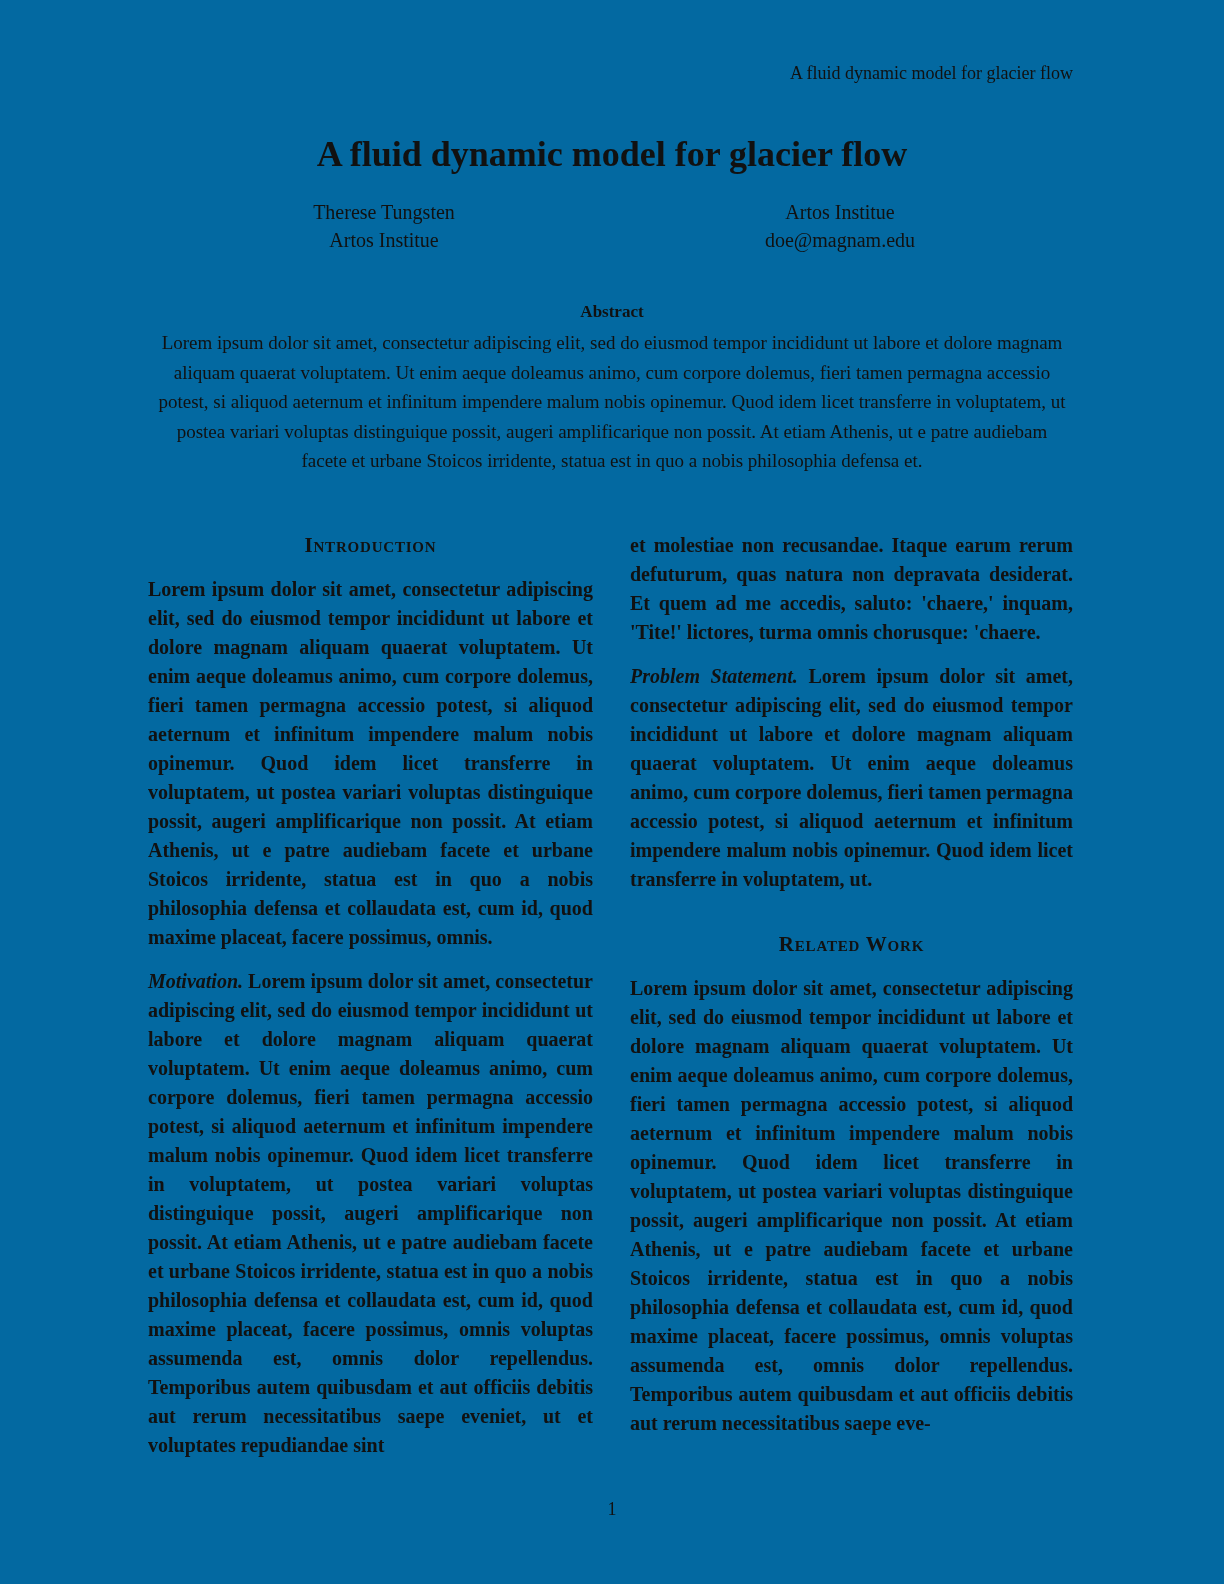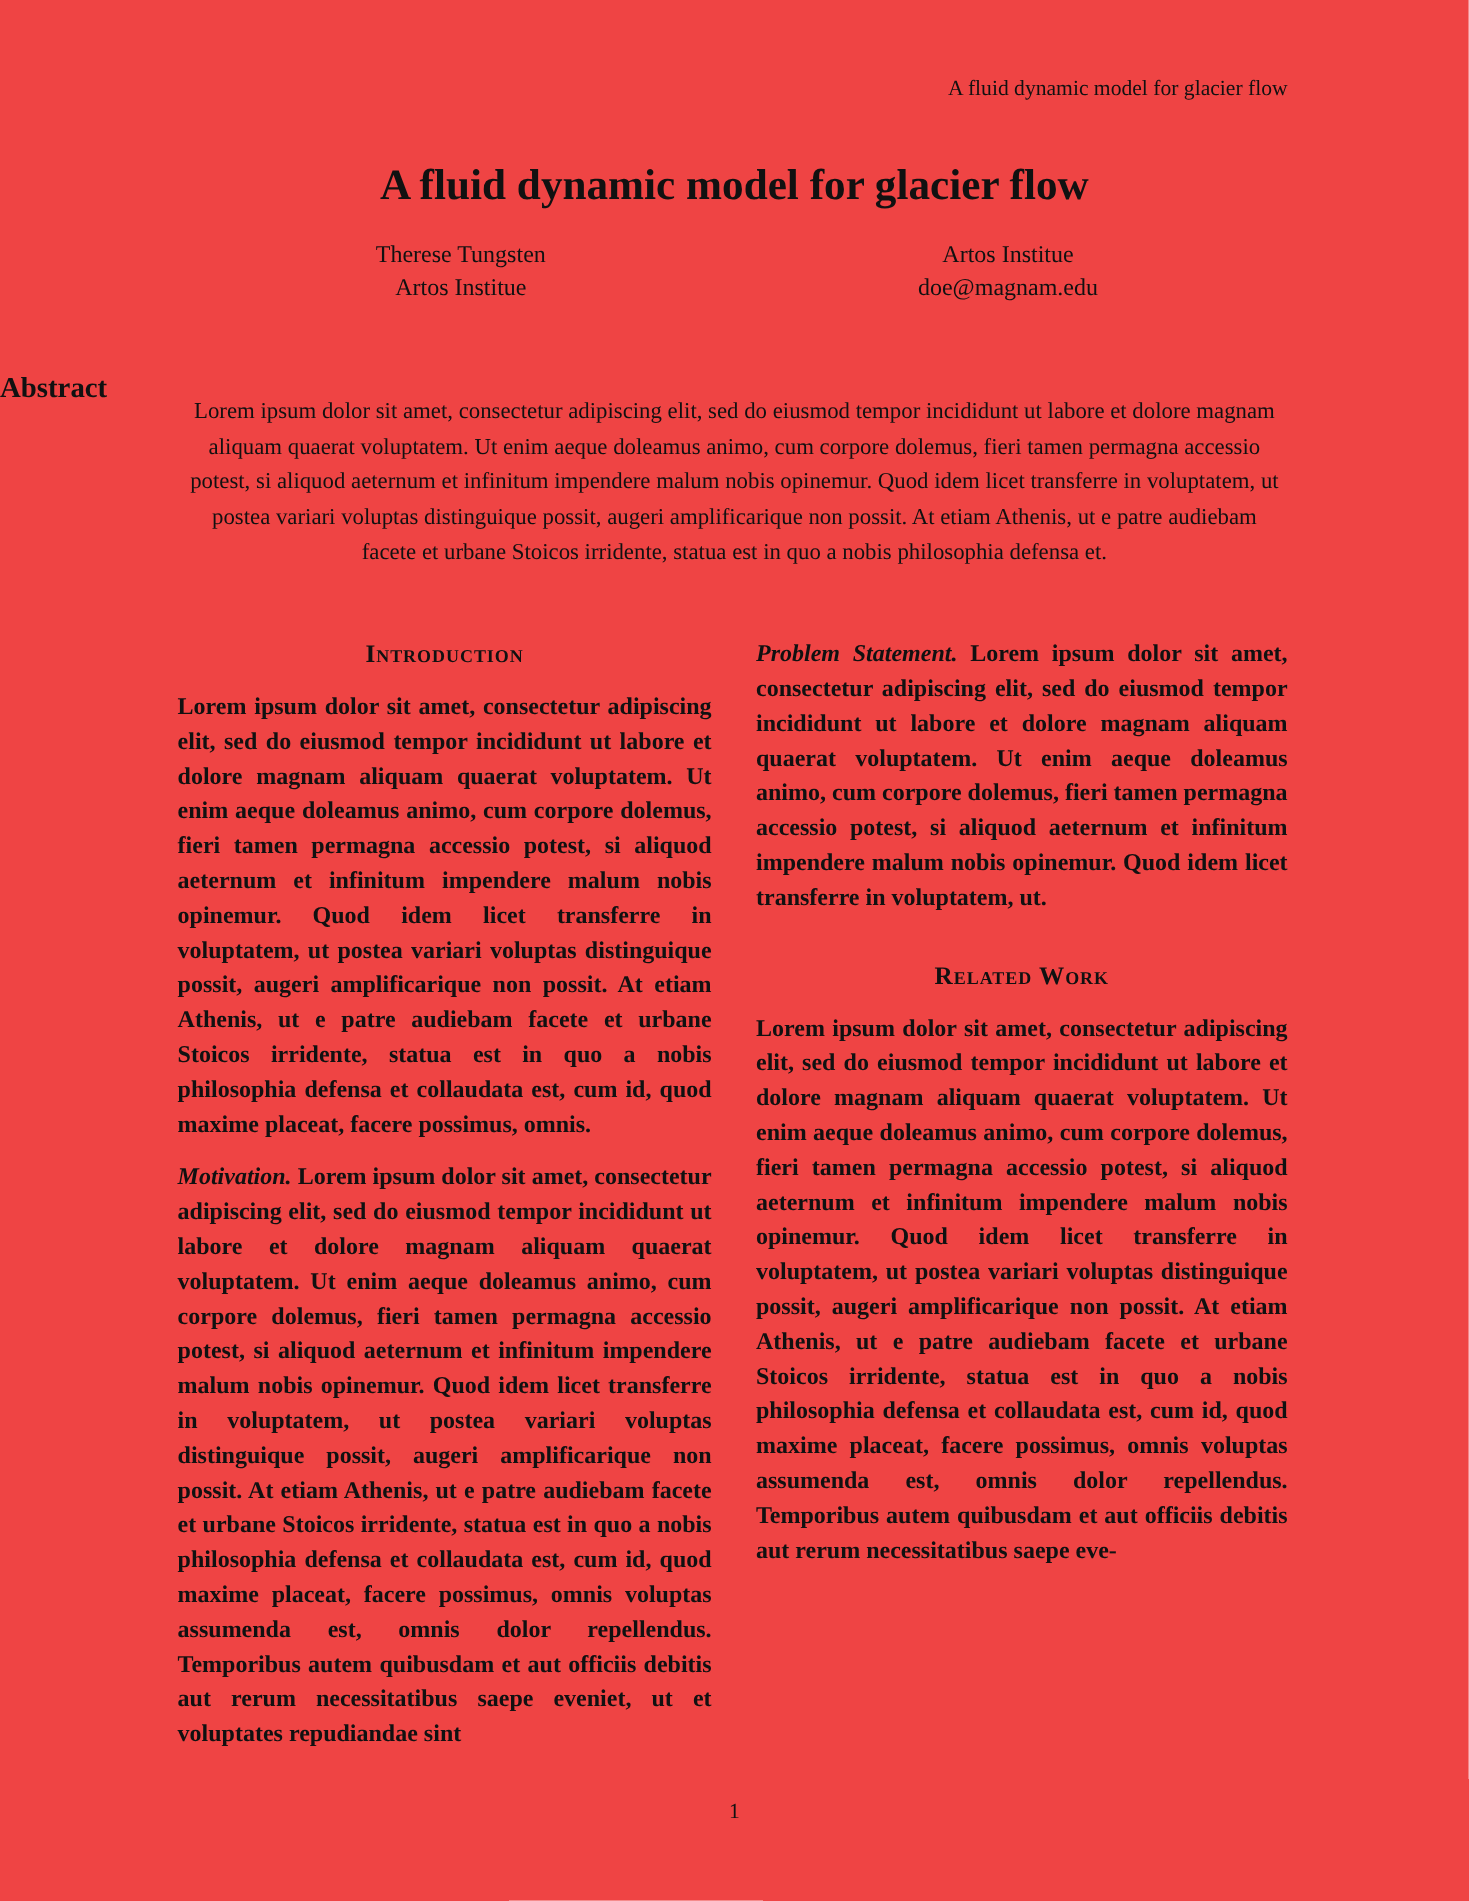--- a/index.html
+++ b/index.html
@@ -1,40 +1,40 @@
 <!DOCTYPE html>
 <html lang="en"><head>
 <meta charset="utf-8">
 <style>
   html,body{margin:0;padding:0;background:#ffffff;}
   .page{
     position:relative;
     width:1224px;height:1584px;
-    background:#ef4444;
+    background:#0369a1;
     color:#111111;
     font-family:"Liberation Serif","DejaVu Serif",serif;
     overflow:hidden;
   }
   .running-head{
     position:absolute;top:62px;left:148px;width:925px;
     text-align:right;font-size:18px;line-height:22px;
   }
   .title{
     position:absolute;top:133px;left:0;width:100%;
     margin:0;text-align:center;
     font-size:36px;font-weight:bold;line-height:42px;
   }
   .authors{
     position:absolute;top:198px;left:156px;width:912px;
     display:flex;
   }
   .author{flex:1 1 50%;text-align:center;font-size:20px;line-height:28px;}
   .abs-head{
-    position:absolute;top:312px;left:0;width:100%;
-    text-align:left;font-weight:bold;font-size:24px;line-height:24px;
+    position:absolute;top:300px;left:0;width:100%;
+    text-align:center;font-weight:bold;font-size:17px;line-height:24px;
   }
   .abs-text{
     position:absolute;top:328px;left:156px;width:912px;
     text-align:center;font-size:19px;line-height:29.5px;
   }
   .col{
     position:absolute;top:531px;width:445px;
     font-size:20px;line-height:29px;text-align:justify;font-weight:bold;
   }
   .col-left{left:148px;}
@@ -78,20 +78,21 @@
   <div class="abs-head">Abstract</div>
 
   <div class="abs-text">Lorem ipsum dolor sit amet, consectetur adipiscing elit, sed do eiusmod tempor incididunt ut labore et dolore magnam aliquam quaerat voluptatem. Ut enim aeque doleamus animo, cum corpore dolemus, fieri tamen permagna accessio potest, si aliquod aeternum et infinitum impendere malum nobis opinemur. Quod idem licet transferre in voluptatem, ut postea variari voluptas distinguique possit, augeri amplificarique non possit. At etiam Athenis, ut e patre audiebam facete et urbane Stoicos irridente, statua est in quo a nobis philosophia defensa et.</div>
 
   <div class="col col-left" id="col-left">
       <div class="sec-heading block">Introduction</div>
       <div class="para block">Lorem ipsum dolor sit amet, consectetur adipiscing elit, sed do eiusmod tempor incididunt ut labore et dolore magnam aliquam quaerat voluptatem. Ut enim aeque doleamus animo, cum corpore dolemus, fieri tamen permagna accessio potest, si aliquod aeternum et infinitum impendere malum nobis opinemur. Quod idem licet transferre in voluptatem, ut postea variari voluptas distinguique possit, augeri amplificarique non possit. At etiam Athenis, ut e patre audiebam facete et urbane Stoicos irridente, statua est in quo a nobis philosophia defensa et collaudata est, cum id, quod maxime placeat, facere possimus, omnis.</div>
       <div class="para block"><span class="runin">Motivation.</span> Lorem ipsum dolor sit amet, consectetur adipiscing elit, sed do eiusmod tempor incididunt ut labore et dolore magnam aliquam quaerat voluptatem. Ut enim aeque doleamus animo, cum corpore dolemus, fieri tamen permagna accessio potest, si aliquod aeternum et infinitum impendere malum nobis opinemur. Quod idem licet transferre in voluptatem, ut postea variari voluptas distinguique possit, augeri amplificarique non possit. At etiam Athenis, ut e patre audiebam facete et urbane Stoicos irridente, statua est in quo a nobis philosophia defensa et collaudata est, cum id, quod maxime placeat, facere possimus, omnis voluptas assumenda est, omnis dolor repellendus. Temporibus autem quibusdam et aut officiis debitis aut rerum necessitatibus saepe eveniet, ut et voluptates repudiandae sint</div>
     </div>
   <div class="col col-right" id="col-right">
+      <div class="para block">et molestiae non recusandae. Itaque earum rerum defuturum, quas natura non depravata desiderat. Et quem ad me accedis, saluto: 'chaere,' inquam, 'Tite!' lictores, turma omnis chorusque: 'chaere.</div>
       <div class="para block"><span class="runin">Problem Statement.</span> Lorem ipsum dolor sit amet, consectetur adipiscing elit, sed do eiusmod tempor incididunt ut labore et dolore magnam aliquam quaerat voluptatem. Ut enim aeque doleamus animo, cum corpore dolemus, fieri tamen permagna accessio potest, si aliquod aeternum et infinitum impendere malum nobis opinemur. Quod idem licet transferre in voluptatem, ut.</div>
       <div class="sec-heading block">Related Work</div>
       <div class="para block">Lorem ipsum dolor sit amet, consectetur adipiscing elit, sed do eiusmod tempor incididunt ut labore et dolore magnam aliquam quaerat voluptatem. Ut enim aeque doleamus animo, cum corpore dolemus, fieri tamen permagna accessio potest, si aliquod aeternum et infinitum impendere malum nobis opinemur. Quod idem licet transferre in voluptatem, ut postea variari voluptas distinguique possit, augeri amplificarique non possit. At etiam Athenis, ut e patre audiebam facete et urbane Stoicos irridente, statua est in quo a nobis philosophia defensa et collaudata est, cum id, quod maxime placeat, facere possimus, omnis voluptas assumenda est, omnis dolor repellendus. Temporibus autem quibusdam et aut officiis debitis aut rerum necessitatibus saepe eve-</div>
     </div>
 
   <div class="page-number">1</div>
 
 </div>
 
 </body></html>

